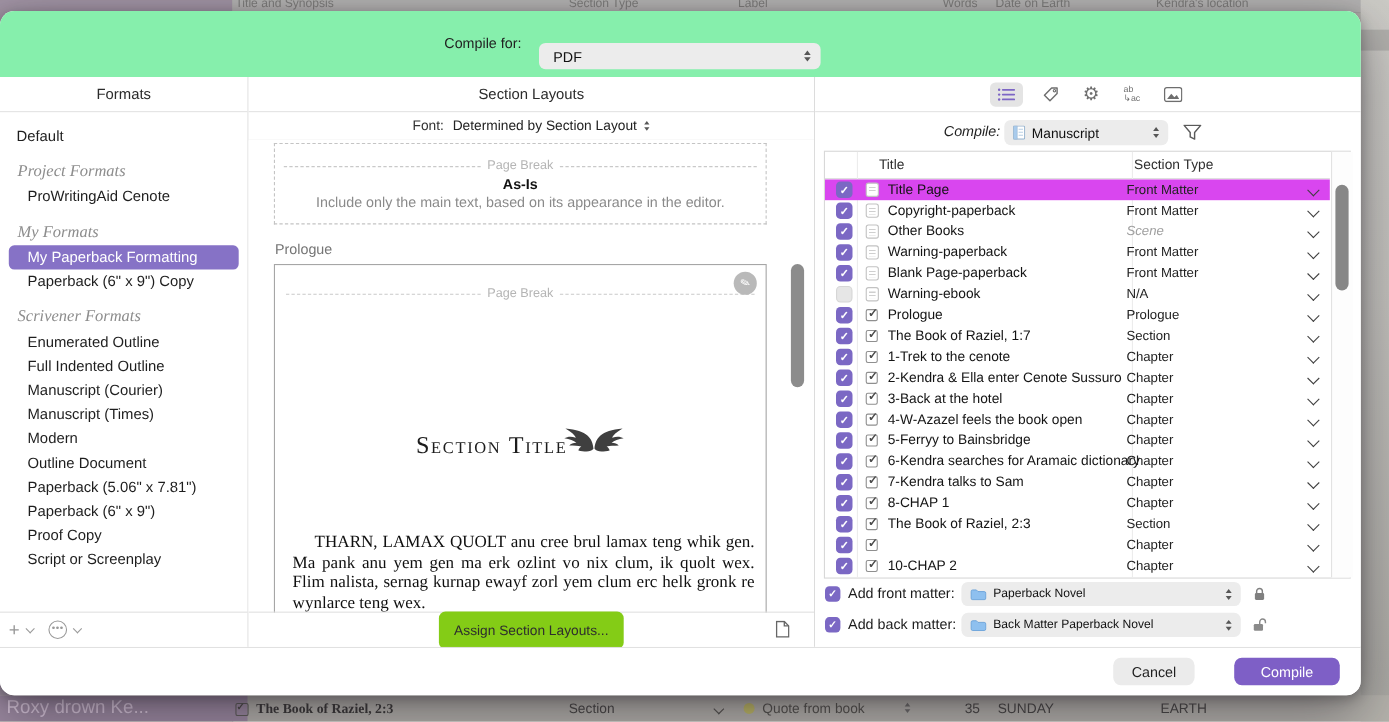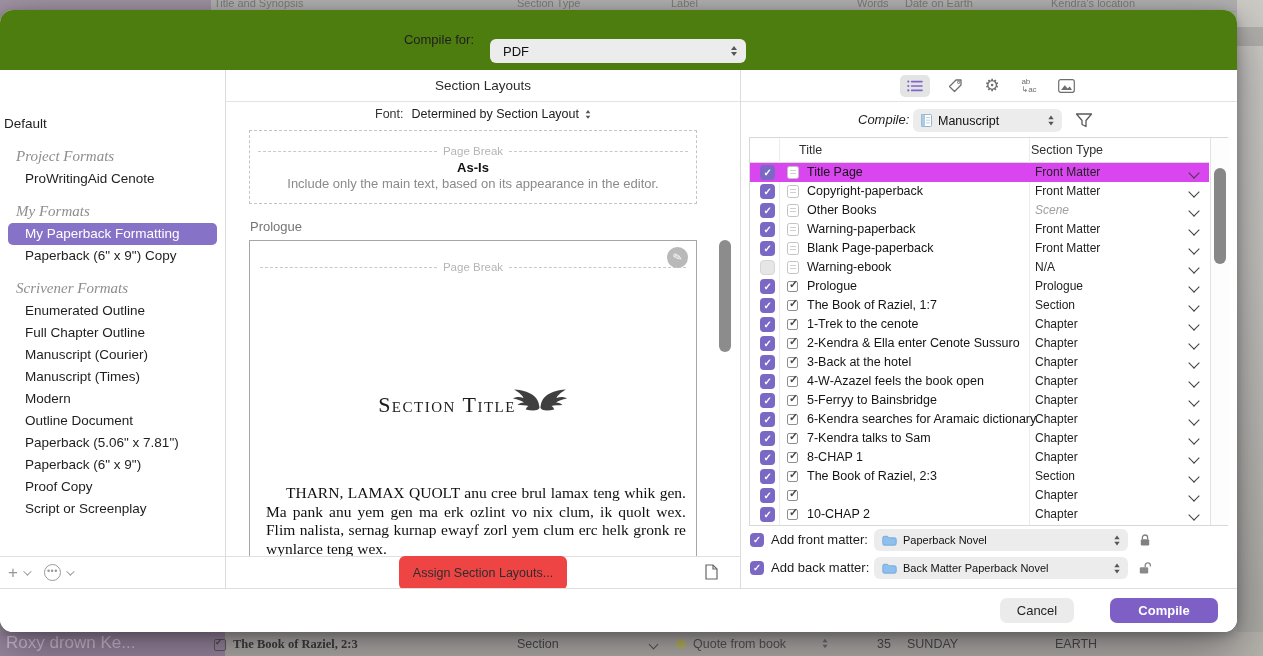--- a/index.html
+++ b/index.html
@@ -28,38 +28,38 @@
   .bgb-chev{position:absolute;left:650px;top:9px;width:6px;height:6px;border-right:1.4px solid #55544f;border-bottom:1.4px solid #55544f;transform:rotate(45deg);}
   .bgb-dot{position:absolute;left:676px;top:7px;width:10px;height:10px;border-radius:50%;background:#c2bd67;}
   .bgb-label{left:693px;color:#55544e !important;}
   .bgb-words{left:877px;}
   .bgb-date{left:907px;}
   .bgb-loc{left:1055px;}
   .bgb-step{position:absolute;left:822px;top:6px;transform:scale(.85);opacity:.75;}
   
   .dialog{position:absolute;left:0;top:10px;width:1237px;height:622px;background:#fff;border-radius:13px;
     box-shadow:0 18px 50px rgba(25,18,30,.45),0 3px 12px rgba(0,0,0,.28);}
-  .top-band{position:absolute;left:0;top:0;right:0;height:60px;border-bottom:1px solid #e6e6e6;border-radius:13px 13px 0 0;background:#4d7c0f;}
+  .top-band{position:absolute;left:0;top:0;right:0;height:60px;border-bottom:1px solid #e6e6e6;border-radius:13px 13px 0 0;background:#86efac;}
   .cf-label{position:absolute;right:763px;top:22px;font-size:13px;color:#1f1f1f;}
   .dropdown{background:#ececec;border-radius:6px;display:flex;align-items:center;cursor:default;}
   .cf-drop{position:absolute;left:490px;top:29px;width:256px;height:24px;padding:0;font-size:13px;color:#111;}
   .cf-drop>span:first-child{margin-left:13px;flex:1;}
   .cf-drop .stepper{margin-right:9px;}
   .stepper{display:inline-flex;flex-direction:column;align-items:center;}
   .stepper i{display:block;width:0;height:0;border-left:3.5px solid transparent;border-right:3.5px solid transparent;}
   .stepper .up{border-bottom:4.5px solid #565656;margin-bottom:2.5px;}
   .stepper .dn{border-top:4.5px solid #565656;}
   .panel{position:absolute;top:60px;bottom:44px;background:#fff;}
   .panel-header{height:31px;line-height:31px;text-align:center;font-size:13.5px;color:#2b2b2b;border-bottom:1px solid #e3e3e3;}
   
   .panel.left{left:0;width:225px;border-right:1px solid #dcdcdc;border-bottom-left-radius:0;}
   .formats-list{position:absolute;top:31px;left:0;right:0;bottom:31px;overflow:hidden;padding-top:12px;}
   .fmt-head{height:24px;line-height:24px;margin-top:9px;padding-left:16px;font-family:"Liberation Serif",serif;font-style:italic;font-size:15px;color:#8d8d8d;}
   .fmt-item{height:22px;line-height:22px;padding-left:25px;font-size:13.5px;color:#1e1e1e;white-space:nowrap;}
-  .fmt-item.lvl0{padding-left:4px;}
+  .fmt-item.lvl0{padding-left:15px;}
   .fmt-item.sel{background:#8672c6;color:#fff;border-radius:5px;margin:0 8px;padding-left:17px;}
   .sidebar-footer{position:absolute;left:0;right:0;bottom:0;height:31px;border-top:1px solid #e0e0e0;display:flex;align-items:center;padding-left:8px;gap:5px;}
   .plus-btn{font-size:17px;color:#979797;line-height:17px;}
   .mini-chev{width:5px;height:5px;border-right:1.3px solid #9a9a9a;border-bottom:1.3px solid #9a9a9a;transform:rotate(45deg) translateY(-2px);}
   .more-btn{width:15px;height:15px;border:1.2px solid #9a9a9a;border-radius:50%;color:#9a9a9a;font-size:9px;line-height:13px;text-align:center;margin-left:10px;letter-spacing:.5px;}
   
   .panel.middle{left:226px;width:514px;border-right:1px solid #dcdcdc;}
   .font-row{position:absolute;top:31px;left:0;right:0;height:26px;border-bottom:1px solid #e4e4e4;display:flex;align-items:center;justify-content:center;font-size:12.5px;color:#222;}
   .font-row .fl{margin-right:8px;color:#333;}
   .font-row .stepper{margin-left:6px;transform:scale(.8);}
@@ -76,21 +76,21 @@
   .pencil-badge{position:absolute;right:8px;top:6px;width:21px;height:21px;border-radius:50%;background:#b9b9b9;color:#fff;font-size:11px;display:flex;align-items:center;justify-content:center;}
   .pencil-badge span{transform:rotate(-15deg);}
   .preview-title{position:absolute;left:0;right:0;top:150px;display:flex;align-items:center;justify-content:center;
     font-family:"Liberation Serif",serif;font-variant:small-caps;font-size:22px;letter-spacing:1.5px;color:#1c1c1c;}
   .preview-title svg{margin-left:-4px;transform:translateY(-5px);}
   .preview-text{position:absolute;left:16px;right:10px;top:243px;}
   .preview-text p{margin:0;font-family:"Liberation Serif",serif;font-size:15.5px;line-height:18.5px;color:#101010;text-align:justify;text-indent:20px;}
   .mid-scrollbar{position:absolute;right:7px;top:0;width:14px;height:100%;}
   .mid-scrollbar .thumb{position:absolute;left:0;top:113px;width:12px;height:112px;border-radius:6px;background:#8c8c8c;}
   .assign-bar{position:absolute;left:0;right:0;bottom:0;height:31px;border-top:1px solid #e0e0e0;display:flex;align-items:center;justify-content:center;}
-  .assign-btn{border:none;background:#ef4444;border-radius:6px;height:34px;padding:0 14px;font-size:12.5px;color:#2e2e2e;font-family:"Liberation Sans",sans-serif;text-align:center;}
+  .assign-btn{border:none;background:#84cc16;border-radius:6px;height:34px;padding:0 14px;font-size:12.5px;color:#2e2e2e;font-family:"Liberation Sans",sans-serif;text-align:center;}
   .page-icon{position:absolute;right:22px;top:7px;}
   
   .panel.right{left:741px;width:496px;}
   .icon-row{height:31px;border-bottom:1px solid #e3e3e3;display:flex;align-items:center;justify-content:center;gap:13px;}
   .tb-ic{display:flex;align-items:center;justify-content:center;min-width:24px;height:22px;}
   .tb-ic.sel{background:#e4e4e4;border-radius:5px;padding:0 3px;}
   .gear-glyph{font-size:17px;color:#6e6e6e;line-height:17px;}
   .abac{display:flex;flex-direction:column;font-size:8px;line-height:7.5px;color:#6e6e6e;text-align:left;}
   .compile-row{position:absolute;top:32px;left:0;right:0;height:35px;}
   .compile-label{position:absolute;left:117px;top:10px;font-size:13px;color:#1f1f1f;font-style:italic;}
@@ -111,42 +111,42 @@
   .cb{position:absolute;left:10px;top:2px;width:15px;height:15px;border-radius:4px;}
   .cb.on{background:#7b68c4;}
   .cb.on::after{content:"✓";position:absolute;left:3.5px;top:1.5px;font-size:10px;color:#fff;font-weight:bold;}
   .cb.off{background:#e6e6e6;border:1px solid #d6d6d6;box-sizing:border-box;}
   .ric{position:absolute;left:37px;top:3px;width:12px;height:13px;box-sizing:border-box;}
   .ric.doc{border:1px solid #c2c2c2;border-radius:2.5px;background:#fff;}
   .ric.doc::after{content:"";position:absolute;left:2px;right:2px;top:3px;bottom:2px;background:repeating-linear-gradient(to bottom,#cfcfcf 0 1px,transparent 1px 3px);}
   .ric.snapshot{border:1px solid #8f8f8f;border-radius:2px;top:4px;height:11px;width:11px;}
   .ric.snapshot::after{content:"✓";position:absolute;left:1px;top:-4px;font-size:11px;color:#4a4a4a;font-weight:bold;}
   .rtitle{position:absolute;left:57px;top:0;line-height:19px;font-size:12.5px;color:#141414;white-space:nowrap;}
-  .rtype{position:absolute;left:285px;top:0;line-height:19px;font-size:12px;color:#222;white-space:nowrap;}
+  .rtype{position:absolute;left:274px;top:0;line-height:19px;font-size:12px;color:#222;white-space:nowrap;}
   .rtype.dim{color:#9f9f9f;font-style:italic;}
   .chev{position:absolute;left:440px;top:5.5px;width:7px;height:7px;border-right:1.6px solid #3e3e3e;border-bottom:1.6px solid #3e3e3e;transform:rotate(45deg);}
   .t-scroll{position:absolute;left:460px;top:0;bottom:0;width:19px;border-left:1px solid #e2e2e2;background:#fdfdfd;}
   .t-scroll .thumb{position:absolute;left:3px;top:30px;width:12px;height:96px;border-radius:6px;background:#878787;}
   .matter-row{position:absolute;left:0;height:24px;}
   .matter-row.front{top:458px;}
   .matter-row.back{top:486px;}
   .m-check{position:absolute;left:9px;top:5px;width:14px;height:14px;border-radius:4px;background:#7b68c4;}
   .m-check::after{content:"✓";position:absolute;left:3px;top:1px;font-size:9.5px;color:#fff;font-weight:bold;}
   .m-label{position:absolute;left:30px;top:0;line-height:24px;font-size:13px;color:#1c1c1c;white-space:nowrap;}
   .m-drop{position:absolute;left:133px;top:1px;width:254px;height:22px;font-size:11px;color:#111;}
   .m-drop svg{margin-left:8px;}
   .m-drop>span.val{margin-left:6px;flex:1;white-space:nowrap;}
   .m-drop .stepper{margin-right:8px;transform:scale(.9);}
   .m-lock{position:absolute;left:398px;top:5px;}
   
   .footer{position:absolute;left:0;right:0;bottom:0;height:44px;border-top:1px solid #dedede;border-radius:0 0 13px 13px;background:#fff;
     display:flex;align-items:center;justify-content:flex-end;gap:36px;padding-right:19px;box-sizing:border-box;}
   .btn{border:none;border-radius:7px;height:25px;font-size:13px;font-family:"Liberation Sans",sans-serif;}
   .btn.cancel{width:74px;background:#ebebeb;color:#1f1f1f;margin-left:19px;}
-  .btn.compile{width:108px;background:#7e5fc6;color:#fff;font-weight:bold;}
+  .btn.compile{width:96px;background:#7e5fc6;color:#fff;font-weight:normal;}
 </style>
 </head>
 <body>
 
 <div class="bg-left-col"></div>
 <div class="bg-top">
   <span class="bgcol c0">Title and Synopsis</span>
   <span class="bgcol c1">Section Type</span>
   <span class="bgcol c2">Label</span>
   <span class="bgcol c3">Words</span>
@@ -181,30 +181,31 @@
     <div class="dropdown cf-drop">
       <span>PDF</span>
       <span class="stepper">
           <i class="up"></i>
           <i class="dn"></i>
         </span>
     </div>
   </div>
 
   <div class="panel left">
+    <div class="panel-header">Formats</div>
     <div class="formats-list">
         <div class="fmt-item lvl0">Default</div>
         <div class="fmt-head">Project Formats</div>
         <div class="fmt-item">ProWritingAid Cenote</div>
         <div class="fmt-head">My Formats</div>
         <div class="fmt-item sel">My Paperback Formatting</div>
         <div class="fmt-item">Paperback (6" x 9") Copy</div>
         <div class="fmt-head">Scrivener Formats</div>
         <div class="fmt-item">Enumerated Outline</div>
-        <div class="fmt-item">Full Chapter Outline</div>
+        <div class="fmt-item">Full Indented Outline</div>
         <div class="fmt-item">Manuscript (Courier)</div>
         <div class="fmt-item">Manuscript (Times)</div>
         <div class="fmt-item">Modern</div>
         <div class="fmt-item">Outline Document</div>
         <div class="fmt-item">Paperback (5.06" x 7.81")</div>
         <div class="fmt-item">Paperback (6" x 9")</div>
         <div class="fmt-item">Proof Copy</div>
         <div class="fmt-item">Script or Screenplay</div>
       </div>
     <div class="sidebar-footer">

